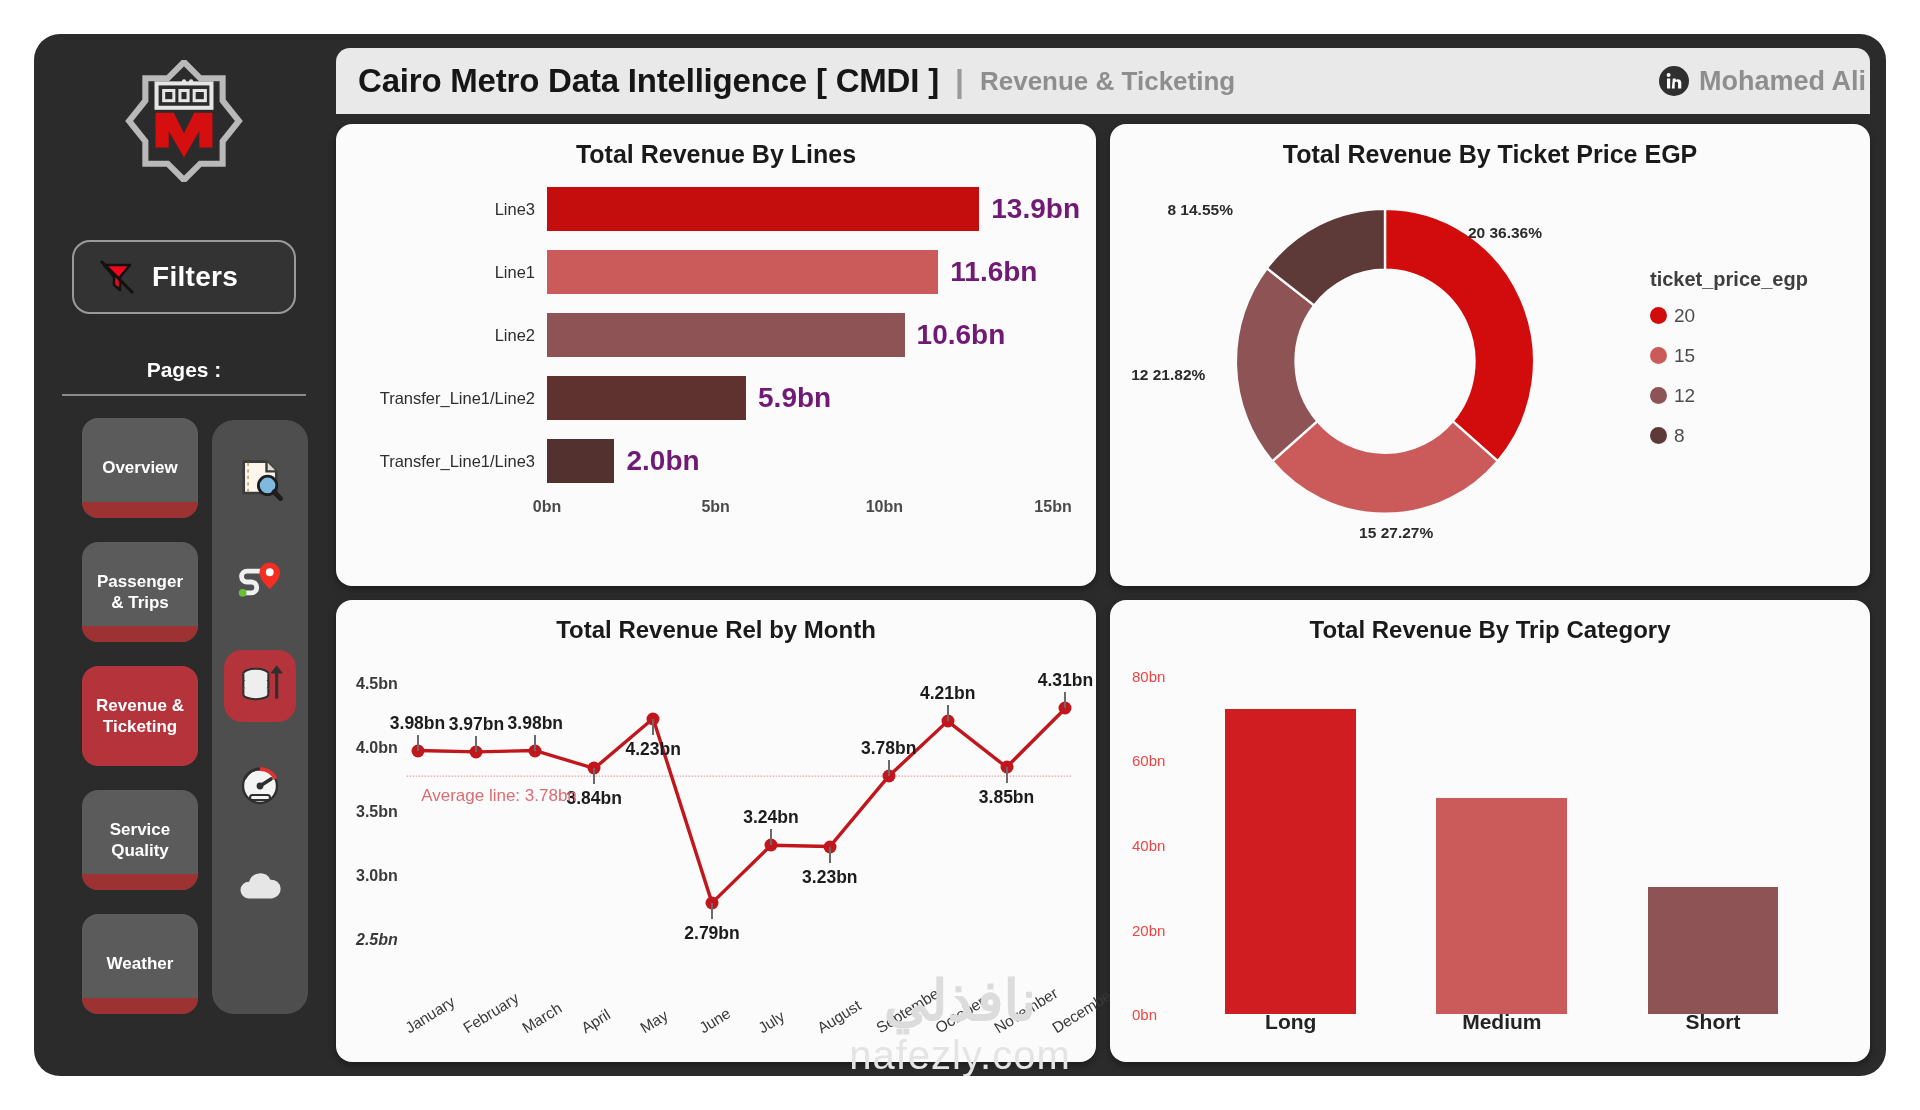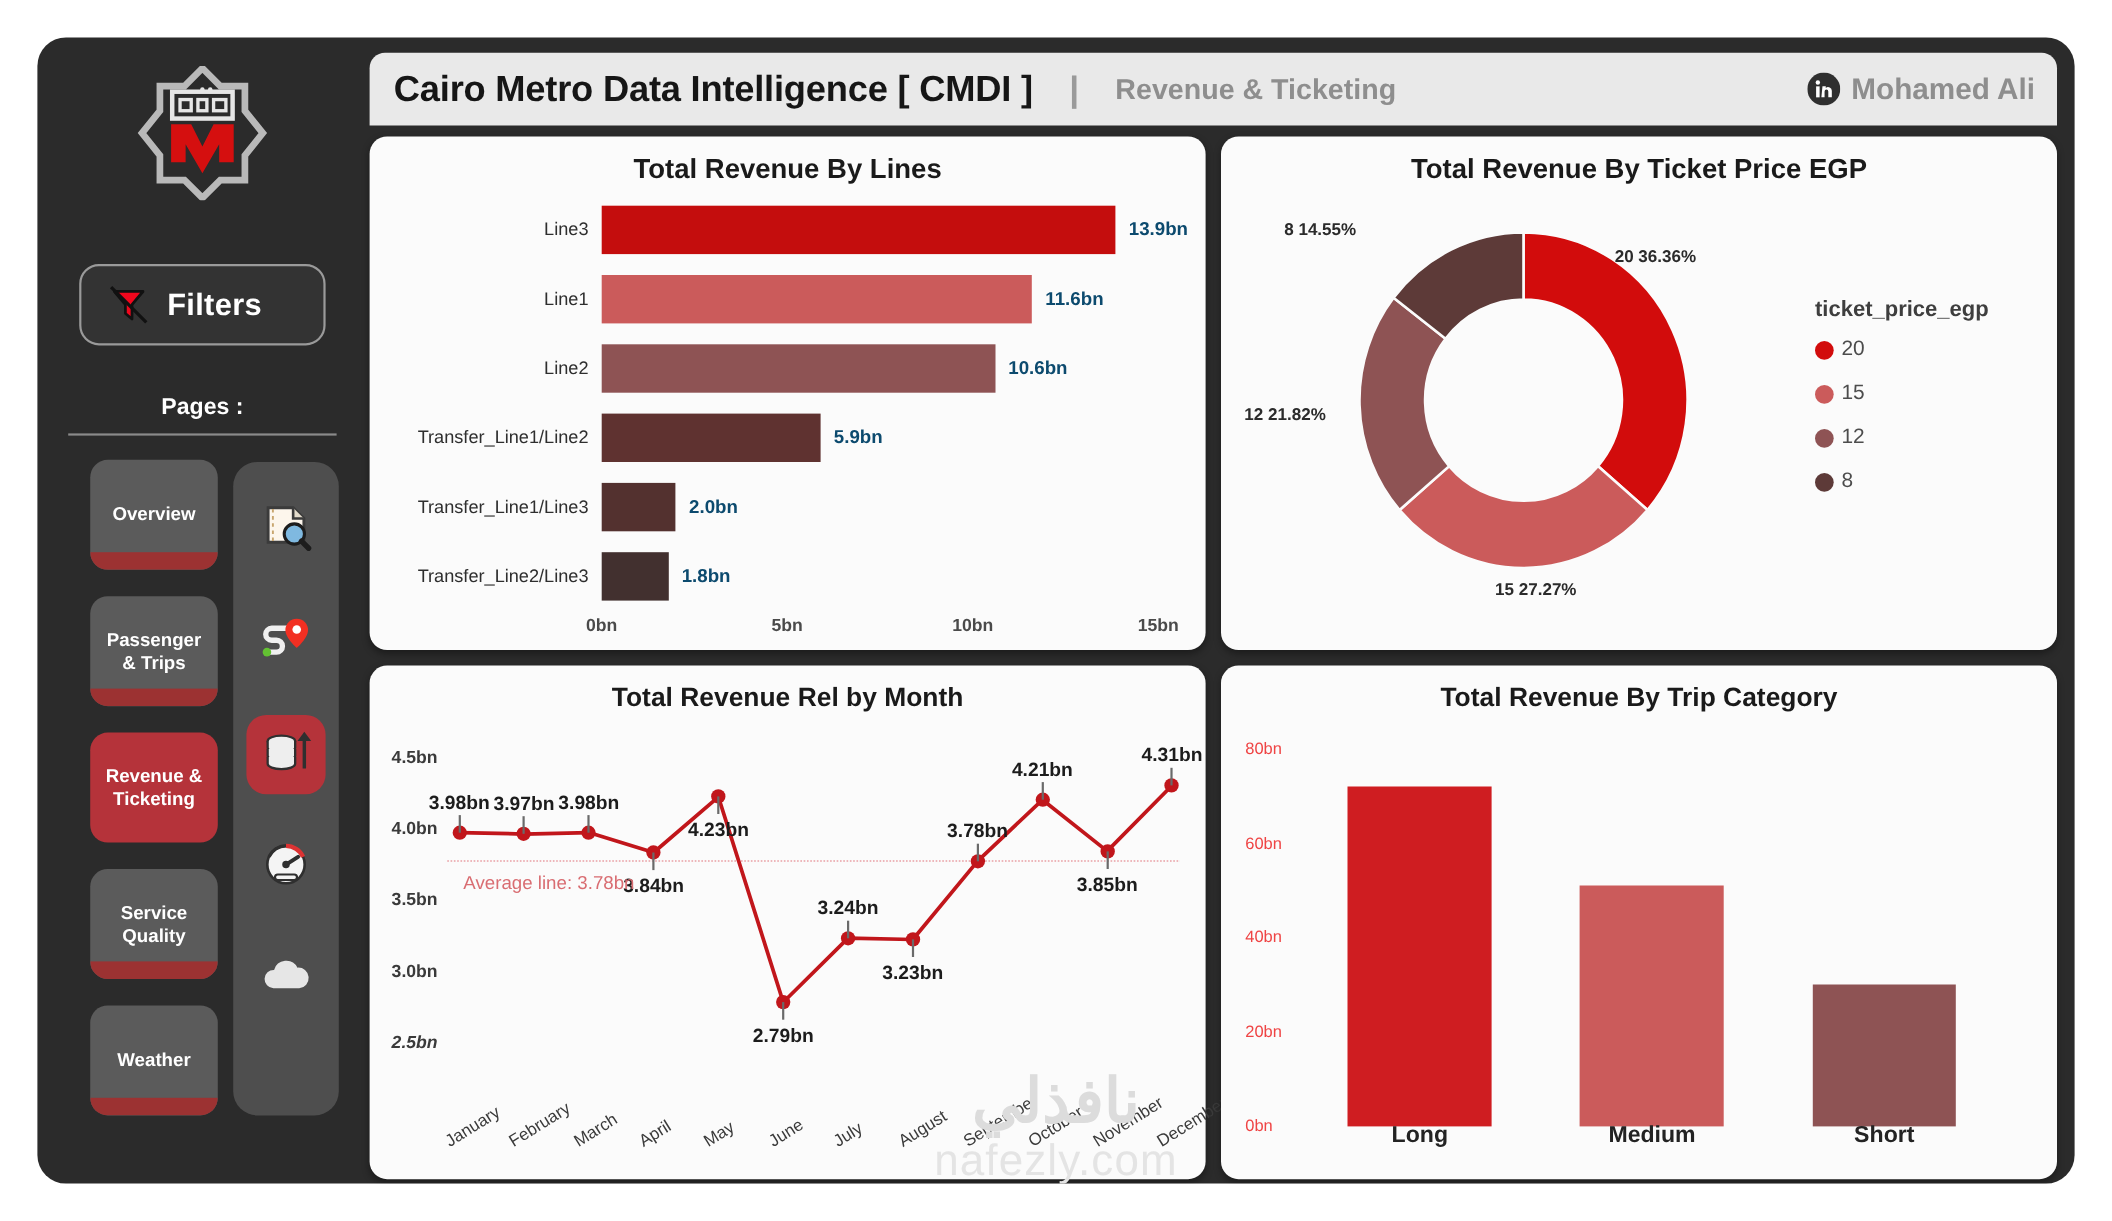--- a/index.html
+++ b/index.html
@@ -95,22 +95,22 @@
   .main {
     flex: 1 1 auto; height: 100%;
     padding: 14px 16px 14px 2px;
     display: flex; flex-direction: column;
   }
   .topbar {
     height: 66px; flex: 0 0 66px;
     background: #e9e9e9;
     border-radius: 14px 14px 0 0;
     display: flex; align-items: center;
-    padding: 0 20px 0 22px;
-    gap: 29px;
+    padding: 0 4px 0 22px;
+    gap: 12px;
   }
   .title-main {
     font-size: 33px; font-weight: bold; color: #161616;
     white-space: nowrap; letter-spacing: -.2px;
   }
   .title-pipe {
     font-size: 32px; font-weight: bold; color: #9a9a9a; margin: 0 4px;
   }
   .title-sub {
     font-size: 26px; font-weight: bold; color: #8e8e8e;
@@ -151,21 +151,21 @@
   }
   .hbar-cat {
     width: 172px; flex: 0 0 172px;
     text-align: right; padding-right: 12px;
     font-size: 16.5px; color: #2e2e2e;
     white-space: nowrap;
   }
   .hbar-track { position: relative; flex: 1 1 auto; height: 100%; display: flex; align-items: center; }
   .hbar-fill { height: 44px; }
   .hbar-val {
-    font-size: 17px; font-weight: bold; color: #0c4a6e;
+    font-size: 28px; font-weight: bold; color: #701a75;
     margin-left: 12px; white-space: nowrap;
   }
   .hbar-axis {
     display: flex; margin-top: 8px;
     font-size: 16px; font-weight: bold; color: #4a4a4a;
   }
   .hbar-axis .pad { width: 172px; flex: 0 0 172px; }
   .hbar-axis .ticks { flex: 1 1 auto; position: relative; height: 20px; }
   .hbar-axis .tk { position: absolute; transform: translateX(-50%); top: 0; }
 
@@ -376,27 +376,20 @@
               <div class="hbar-track">
                 <div class="hbar-fill" style="width: 37.3418%; background: rgb(95, 50, 48);"></div>
                 <div class="hbar-val">5.9bn</div>
               </div>
             </div>
             <div class="hbar-row">
               <div class="hbar-cat">Transfer_Line1/Line3</div>
               <div class="hbar-track">
                 <div class="hbar-fill" style="width: 12.6582%; background: rgb(83, 49, 47);"></div>
                 <div class="hbar-val">2.0bn</div>
-              </div>
-            </div>
-            <div class="hbar-row">
-              <div class="hbar-cat">Transfer_Line2/Line3</div>
-              <div class="hbar-track">
-                <div class="hbar-fill" style="width: 11.3924%; background: rgb(66, 48, 47);"></div>
-                <div class="hbar-val">1.8bn</div>
               </div>
             </div>
             <div class="hbar-axis">
               <div class="pad"></div>
               <div class="ticks">
                 <span class="tk" style="left: 0%;">0bn</span>
                 <span class="tk" style="left: 31.6456%;">5bn</span>
                 <span class="tk" style="left: 63.2911%;">10bn</span>
                 <span class="tk" style="left: 94.9367%;">15bn</span>
               </div>

